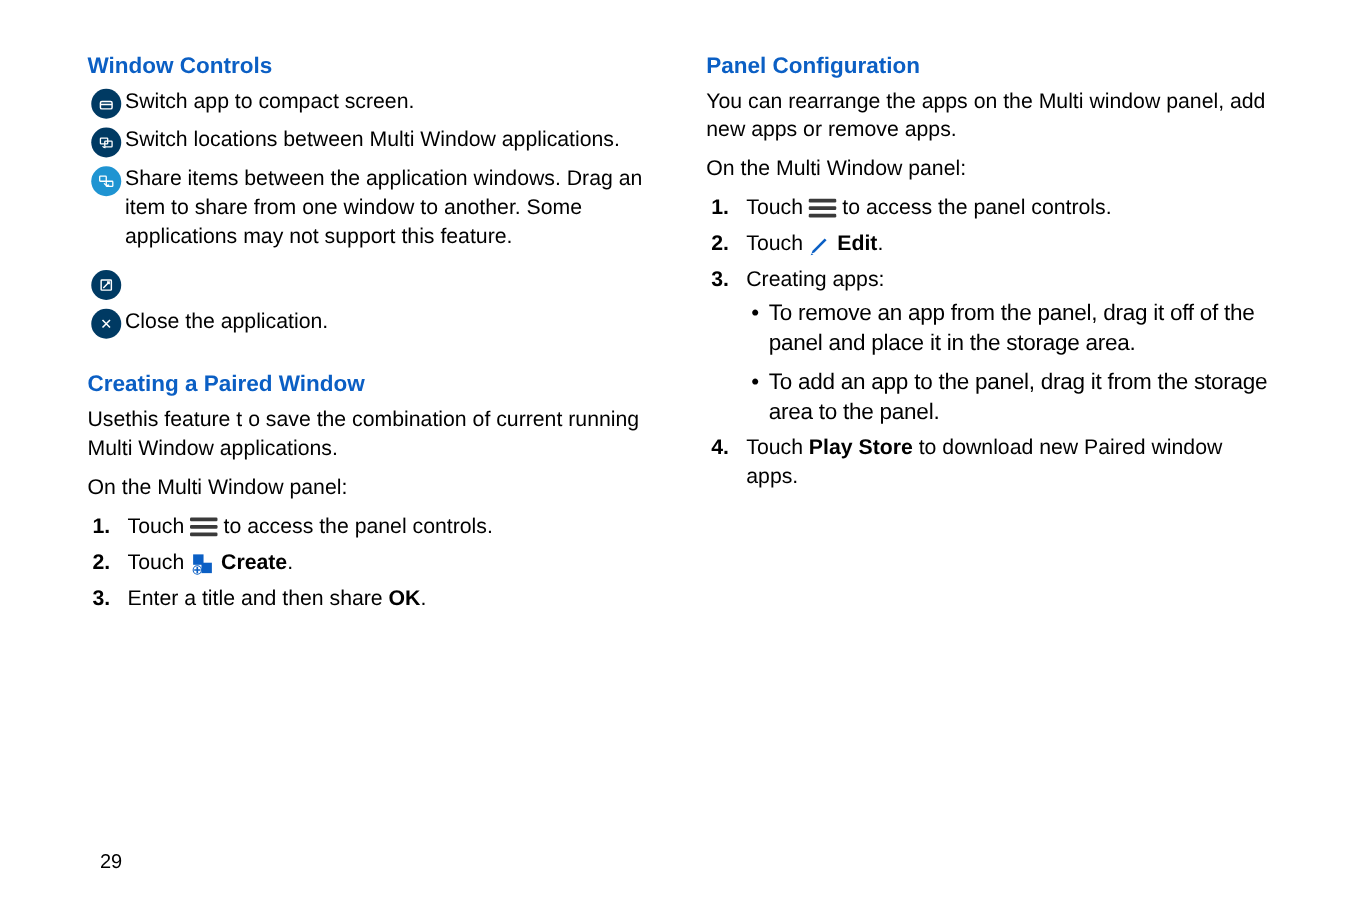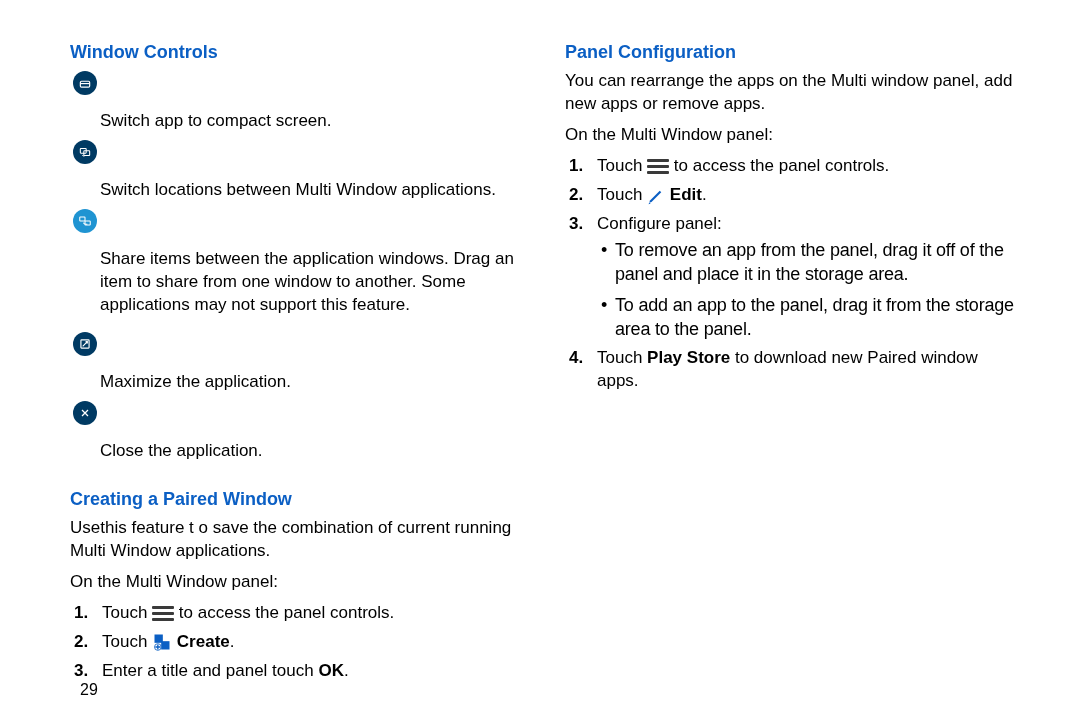--- a/index.html
+++ b/index.html
@@ -51,21 +51,20 @@
   }
   .icon-cell {
     width: 30px;
     flex: none;
     display: flex;
     justify-content: center;
     padding-top: 1px;
   }
   .icon-text {
     flex: 1;
-    margin-top: 40px;
   }
   
   .cicon {
     width: 24px; height: 24px;
     border-radius: 50%;
     background: #003a63;
     display: inline-flex;
     align-items: center;
     justify-content: center;
   }
@@ -191,21 +190,20 @@
 
     <div class="icon-row">
       <div class="icon-cell">
         <span class="cicon">
           <svg viewBox="0 0 24 24">
               <rect x="5" y="5" width="14" height="14" rx="1" fill="none" stroke="#fff" stroke-width="2"></rect>
               <path d="M8 16 L16 8 M13 8 H16 V11" fill="none" stroke="#fff" stroke-width="2"></path>
             </svg>
         </span>
       </div>
-      <div class="icon-text">Maximize the application.</div>
     </div>
 
     <div class="icon-row">
       <div class="icon-cell">
         <span class="cicon close">
           <svg viewBox="0 0 24 24">
               <path d="M6 6 L18 18 M18 6 L6 18" stroke="#fff" stroke-width="2.5"></path>
             </svg>
         </span>
       </div>
@@ -230,21 +228,21 @@
           <svg viewBox="0 0 24 24" width="20" height="20">
               <rect x="3" y="3" width="10" height="10" fill="#0b5fc4"></rect>
               <rect x="11" y="11" width="10" height="10" fill="#0b5fc4"></rect>
               <circle cx="7" cy="18" r="4" fill="#fff" stroke="#0b5fc4" stroke-width="1"></circle>
               <path d="M7 15 V21 M4 18 H10" stroke="#0b5fc4" stroke-width="1.6"></path>
             </svg>
         </span>
         <span class="bold">Create</span><span>.</span>
       </li>
       <li>
-        <span>Enter a title and panel touch </span><span class="bold">OK</span><span>.</span>
+        <span>Enter a title and then share </span><span class="bold">OK</span><span>.</span>
       </li>
     </ol>
   </div>
 
   <div class="col">
     <div class="section-title">Panel Configuration</div>
     <p>You can rearrange the apps on the Multi window panel, add new apps or remove apps.</p>
     <p>On the Multi Window panel:</p>
 
     <ol class="steps">
@@ -257,21 +255,21 @@
         <span>Touch </span>
         <span class="icon-edit-pencil">
           <svg viewBox="0 0 24 24" width="18" height="18">
               <path d="M3 21 L6 20 L19 7 L17 5 L4 18 Z" fill="#0b5fc4"></path>
               <path d="M3 21 L2 23 L5 22" fill="#0b5fc4"></path>
             </svg>
         </span>
         <span class="bold">Edit</span><span>.</span>
       </li>
       <li>
-        <span>Configure panel:</span>
+        <span>Creating apps:</span>
         <ul class="bullets">
           <li class="condensed">To remove an app from the panel, drag it off of the panel and place it in the storage area.</li>
           <li class="condensed">To add an app to the panel, drag it from the storage area to the panel.</li>
         </ul>
       </li>
       <li>
         <span>Touch </span><span class="bold">Play Store</span><span> to download new Paired window apps.</span>
       </li>
     </ol>
   </div>

